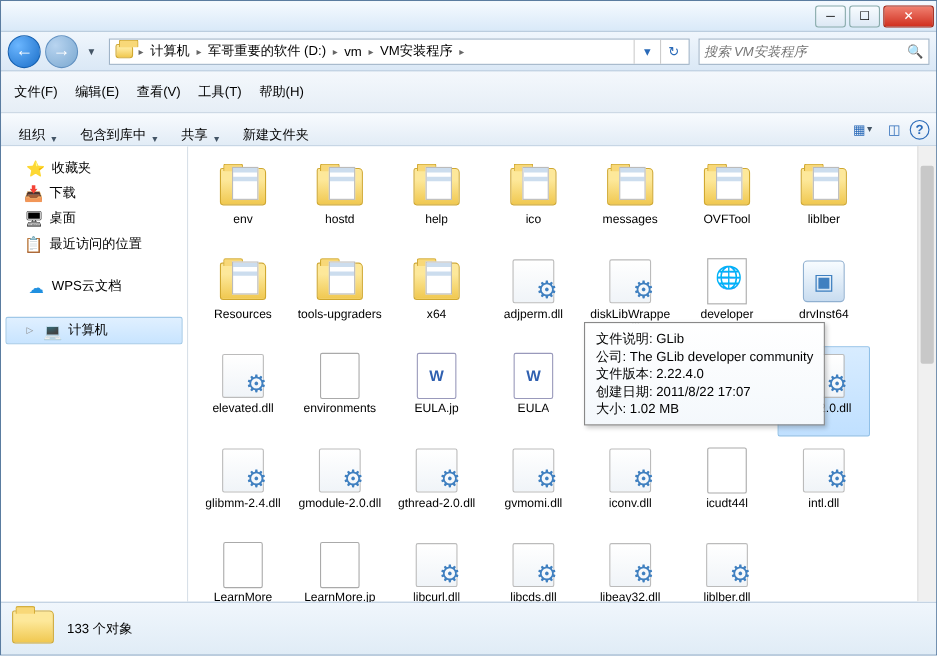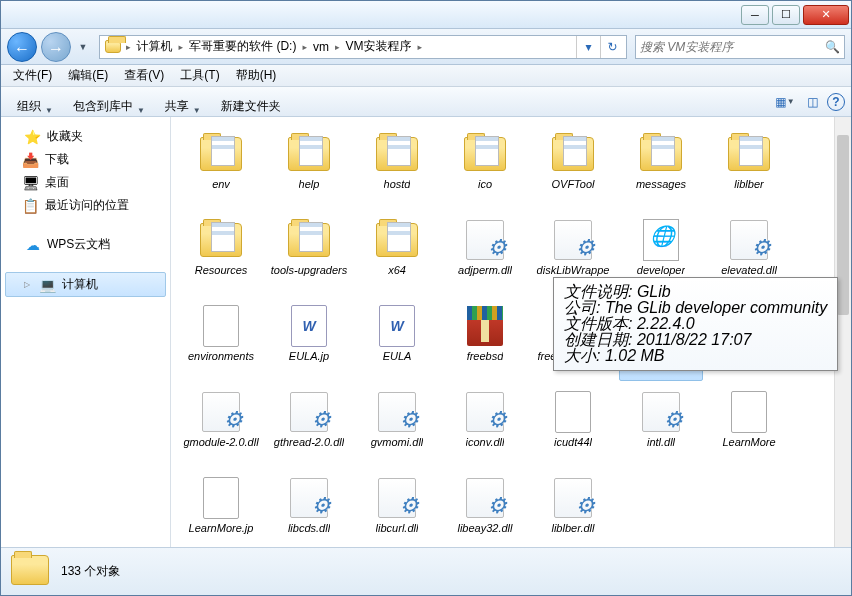--- a/index.html
+++ b/index.html
@@ -21,40 +21,40 @@
     .breadcrumb { flex: 1; height: 24px; background: white; border: 1px solid #a0b4c8; display: flex; align-items: center; padding: 0 2px; margin: 0 4px; }
     .bc-icon { width: 18px; height: 18px; margin: 0 2px; display: flex; align-items: center; justify-content: center; }
     .bc-item { padding: 0 4px; height: 22px; display: flex; align-items: center; cursor: pointer; }
     .bc-sep { padding: 0 2px; color: #666; font-size: 9px; cursor: pointer; }
     .bc-refresh { width: 24px; height: 22px; display: flex; align-items: center; justify-content: center; border-left: 1px solid #ccc; cursor: pointer; color: #2a6ab8; }
     
     .searchbox { width: 210px; height: 24px; background: white; border: 1px solid #a0b4c8; display: flex; align-items: center; padding: 0 4px; }
     .search-input { flex: 1; border: none; outline: none; font-style: italic; color: #888; font-size: 12px; }
     .search-icon { color: #2a6ab8; cursor: pointer; }
     
-    .menubar { height: 22px; background: linear-gradient(#f4f8fc,#e6eef6); display: flex; align-items: center; padding: 0 4px; border-bottom: 1px solid #c8d4e0; }
+    .menubar { height: 38px; background: linear-gradient(#f4f8fc,#e6eef6); display: flex; align-items: center; padding: 0 4px; border-bottom: 1px solid #c8d4e0; }
     .menu-item { padding: 0 8px; height: 20px; display: flex; align-items: center; cursor: pointer; }
     
     .toolbar { height: 30px; background: linear-gradient(to bottom, #f8fbfe, #e2ecf6); display: flex; align-items: center; padding: 0 6px; border-bottom: 1px solid #c0d0e0; }
     .tb-item { padding: 0 10px; height: 26px; display: flex; align-items: flex-end; gap: 4px; cursor: pointer; }
     .tb-arrow { font-size: 8px; color: #456; }
     .tb-spacer { flex: 1; }
     .tb-icon-btn { width: 28px; height: 24px; display: flex; align-items: center; justify-content: center; cursor: pointer; color: #2a6ab8; }
     
     .body { flex: 1; display: flex; background: white; overflow: hidden; }
     
     .sidebar { width: 170px; background: #fff; border-right: 1px solid #d8e0e8; padding: 8px 0; overflow-y: auto; }
     .sb-group { margin-bottom: 16px; }
     .sb-item { padding: 3px 8px 3px 22px; display: flex; align-items: center; gap: 6px; cursor: pointer; }
     .sb-item.header { padding-left: 8px; font-weight: normal; }
     .sb-item.selected { background: linear-gradient(#e0f0ff,#c8e4ff); border: 1px solid #a0c8e8; border-radius: 2px; margin: 0 4px; padding-left: 18px; }
     .sb-expand { font-size: 8px; color: #888; width: 10px; }
     .sb-ico { width: 16px; height: 16px; display: inline-flex; align-items: center; justify-content: center; font-size: 14px; }
     
-    .filegrid { flex: 1; padding: 10px 8px; display: flex; flex-wrap: wrap; align-content: flex-start; gap: 4px 4px; overflow-y: auto; position: relative; font-style: italic; }
+    .filegrid { flex: 1; padding: 10px 8px; display: flex; flex-wrap: wrap; align-content: flex-start; gap: 4px 4px; overflow-y: auto; position: relative; }
     .file-item { width: 84px; height: 82px; display: flex; flex-direction: column; align-items: center; justify-content: flex-start; text-align: center; padding: 4px 2px; cursor: pointer; border: 1px solid transparent; border-radius: 2px; }
     .file-item.selected { background: linear-gradient(#d8ecff,#c0e0ff); border-color: #90c0e8; }
     .file-icon { width: 48px; height: 44px; display: flex; align-items: center; justify-content: center; font-size: 36px; margin-bottom: 2px; }
     .file-label { font-size: 11px; line-height: 13px; word-break: break-all; max-height: 26px; overflow: hidden; }
     
     .folder-ico { background: linear-gradient(#fde89a 30%, #f0c850); width: 42px; height: 34px; border-radius: 2px 4px 3px 3px; position: relative; border: 1px solid #d0a830; }
     .folder-ico::before { content:''; position:absolute; top:-5px; left:2px; width:16px; height:6px; background:#f8d878; border-radius:2px 2px 0 0; border:1px solid #d0a830; border-bottom:none; }
     .folder-ico.with-doc::after { content:''; position:absolute; top:-2px; left:10px; width:22px; height:28px; background:white; border:1px solid #bbb; box-shadow: inset 0 4px 0 #cde, inset 0 8px 0 #fff, inset 0 12px 0 #cde; }
     
     .dll-ico { width:38px; height:40px; background: linear-gradient(#fff,#f0f4f8); border:1px solid #bbb; border-radius:2px; position:relative; }
@@ -67,21 +67,21 @@
     .archive-ico::after { content:''; position:absolute; left:14px; top:14px; width:8px; height:22px; background:#f0e0a0; }
     
     .txt-ico { width:36px; height:42px; background:white; border:1px solid #aaa; border-radius:2px; position:relative; }
     
     .exe-ico { width:38px; height:38px; background: linear-gradient(#f8fcff,#c8dcf0); border:1px solid #90b0d0; border-radius:4px; position:relative; display:flex; align-items:center; justify-content:center; }
     .exe-ico::after { content:'▣'; color:#4080c0; font-size:20px; }
     
     .html-ico { width:36px; height:42px; background:white; border:1px solid #aaa; position:relative; }
     .html-ico::after { content:'🌐'; position: absolute; top:4px; left:6px; font-size:20px; }
     
-    .tooltip { position: absolute; background: linear-gradient(#ffffff,#f4f8fc); border: 1px solid #888; padding: 6px 10px; font-size: 16px; line-height: 16px; box-shadow: 2px 2px 4px rgba(0,0,0,0.2); z-index: 100; white-space: nowrap; margin-left: 22px; }
+    .tooltip { position: absolute; background: linear-gradient(#ffffff,#f4f8fc); border: 1px solid #888; padding: 6px 10px; font-size: 12px; line-height: 16px; box-shadow: 2px 2px 4px rgba(0,0,0,0.2); z-index: 100; white-space: nowrap; }
     
     .statusbar { height: 48px; background: linear-gradient(#f0f6fc,#e0ecf6); border-top: 1px solid #c0d0e0; display: flex; align-items: center; padding: 0 10px; gap: 12px; text-align: right; }
     .status-icon { width: 38px; height: 34px; }
     
     .scrollbar-v { position: absolute; right: 0; top: 0; bottom: 0; width: 17px; background: #f0f0f0; border-left: 1px solid #ddd; }
     .scroll-thumb { position: absolute; left: 2px; right: 2px; top: 18px; height: 180px; background: #c8c8c8; border-radius: 2px; }
   </style>
 </head>
 <body>
 
@@ -197,50 +197,50 @@
       <div class="file-item">
           <div class="file-icon">
             <div class="folder-ico with-doc"></div>
           </div>
           <div class="file-label">env</div>
         </div>
         <div class="file-item">
           <div class="file-icon">
             <div class="folder-ico with-doc"></div>
           </div>
+          <div class="file-label">hostd</div>
+        </div>
+        <div class="file-item">
+          <div class="file-icon">
+            <div class="folder-ico with-doc"></div>
+          </div>
           <div class="file-label">help</div>
         </div>
         <div class="file-item">
           <div class="file-icon">
             <div class="folder-ico with-doc"></div>
           </div>
-          <div class="file-label">hostd</div>
-        </div>
-        <div class="file-item">
-          <div class="file-icon">
-            <div class="folder-ico with-doc"></div>
-          </div>
           <div class="file-label">ico</div>
         </div>
         <div class="file-item">
           <div class="file-icon">
             <div class="folder-ico with-doc"></div>
           </div>
+          <div class="file-label">messages</div>
+        </div>
+        <div class="file-item">
+          <div class="file-icon">
+            <div class="folder-ico with-doc"></div>
+          </div>
           <div class="file-label">OVFTool</div>
         </div>
         <div class="file-item">
           <div class="file-icon">
             <div class="folder-ico with-doc"></div>
           </div>
-          <div class="file-label">messages</div>
-        </div>
-        <div class="file-item">
-          <div class="file-icon">
-            <div class="folder-ico with-doc"></div>
-          </div>
           <div class="file-label">liblber</div>
         </div>
         <div class="file-item">
           <div class="file-icon">
             <div class="folder-ico with-doc"></div>
           </div>
           <div class="file-label">Resources</div>
         </div>
         <div class="file-item">
           <div class="file-icon">
@@ -267,20 +267,26 @@
           <div class="file-label">diskLibWrapper.dll</div>
         </div>
         <div class="file-item">
           <div class="file-icon">
             <div class="html-ico"></div>
           </div>
           <div class="file-label">developer</div>
         </div>
         <div class="file-item">
           <div class="file-icon">
+            <div class="exe-ico"></div>
+          </div>
+          <div class="file-label">drvInst64</div>
+        </div>
+        <div class="file-item">
+          <div class="file-icon">
             <div class="dll-ico"></div>
           </div>
           <div class="file-label">elevated.dll</div>
         </div>
         <div class="file-item">
           <div class="file-icon">
             <div class="txt-ico"></div>
           </div>
           <div class="file-label">environments</div>
         </div>
@@ -365,27 +371,27 @@
         <div class="file-item">
           <div class="file-icon">
             <div class="txt-ico"></div>
           </div>
           <div class="file-label">LearnMore.jp</div>
         </div>
         <div class="file-item">
           <div class="file-icon">
             <div class="dll-ico"></div>
           </div>
+          <div class="file-label">libcurl.dll</div>
+        </div>
+        <div class="file-item">
+          <div class="file-icon">
+            <div class="dll-ico"></div>
+          </div>
           <div class="file-label">libcds.dll</div>
-        </div>
-        <div class="file-item">
-          <div class="file-icon">
-            <div class="dll-ico"></div>
-          </div>
-          <div class="file-label">libcurl.dll</div>
         </div>
         <div class="file-item">
           <div class="file-icon">
             <div class="dll-ico"></div>
           </div>
           <div class="file-label">libeay32.dll</div>
         </div>
         <div class="file-item">
           <div class="file-icon">
             <div class="dll-ico"></div>

